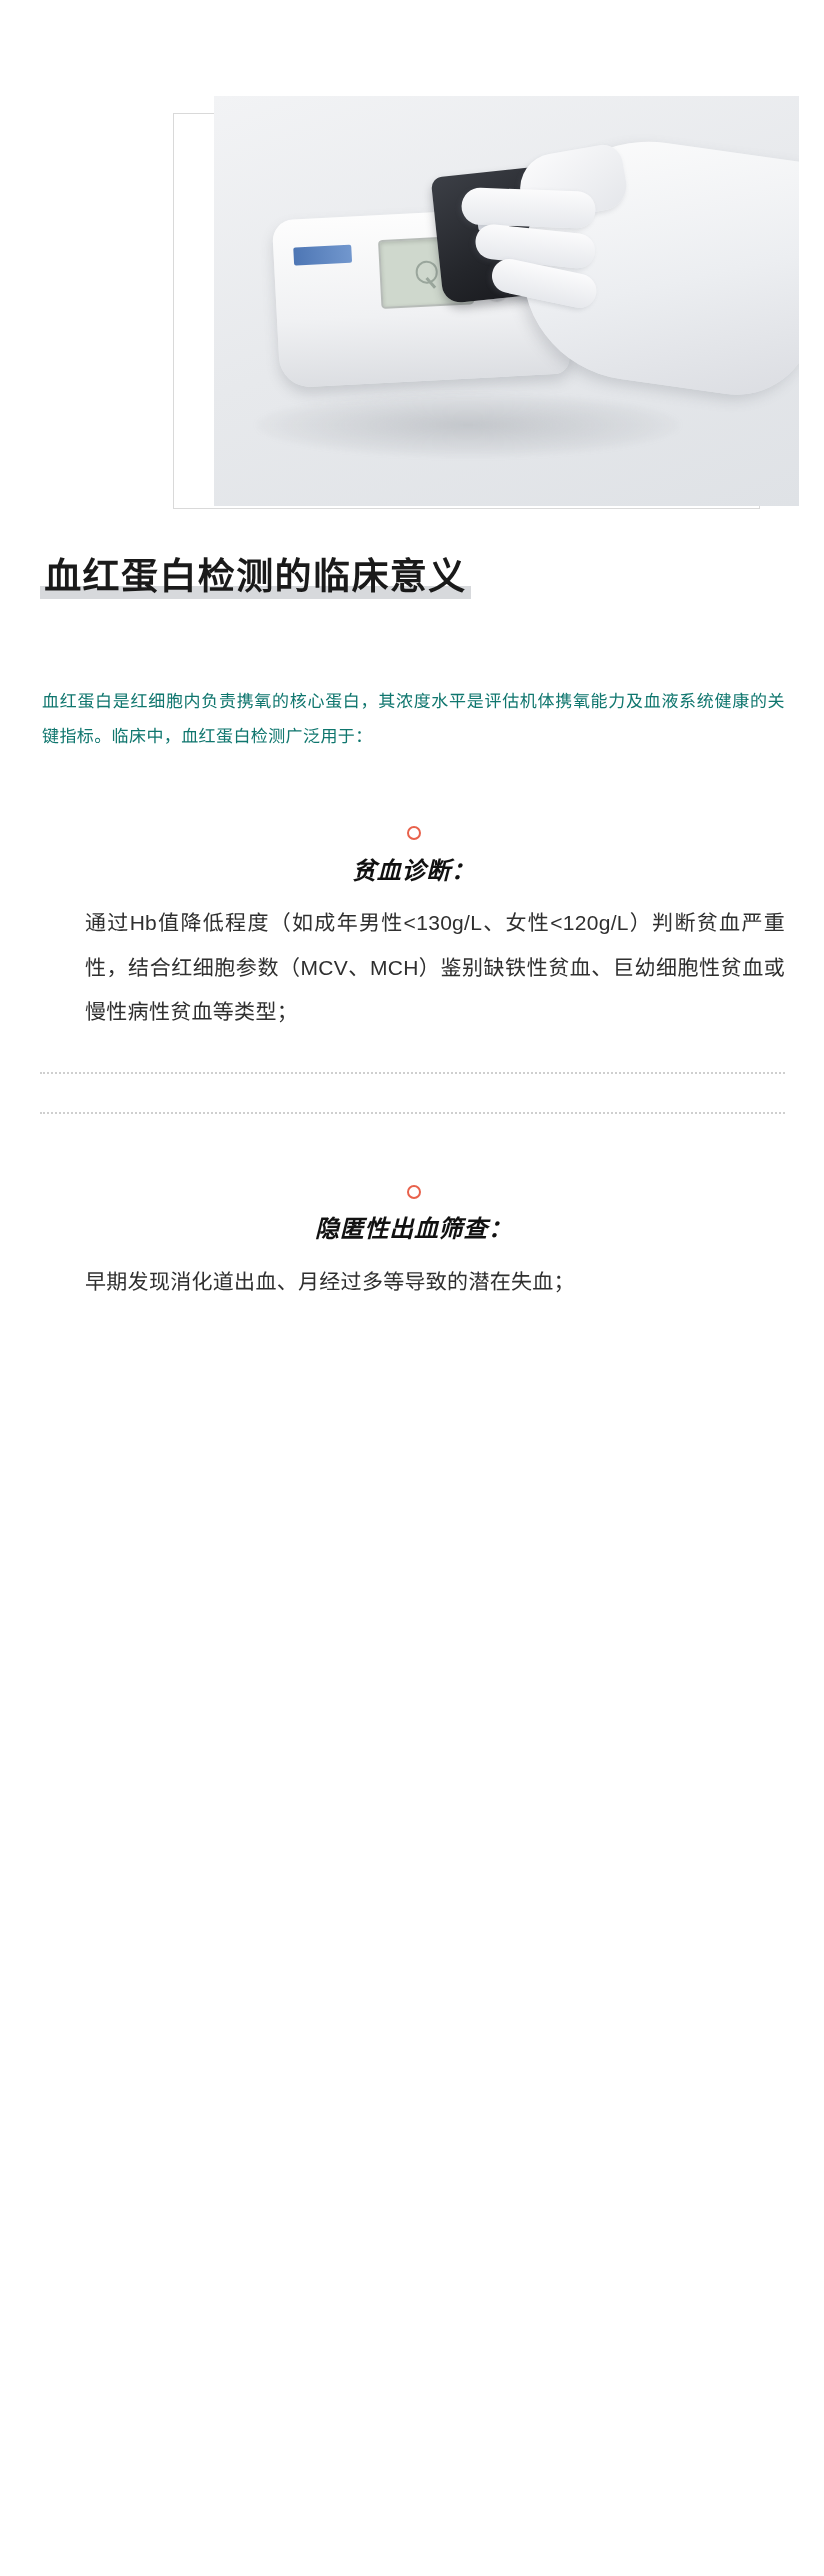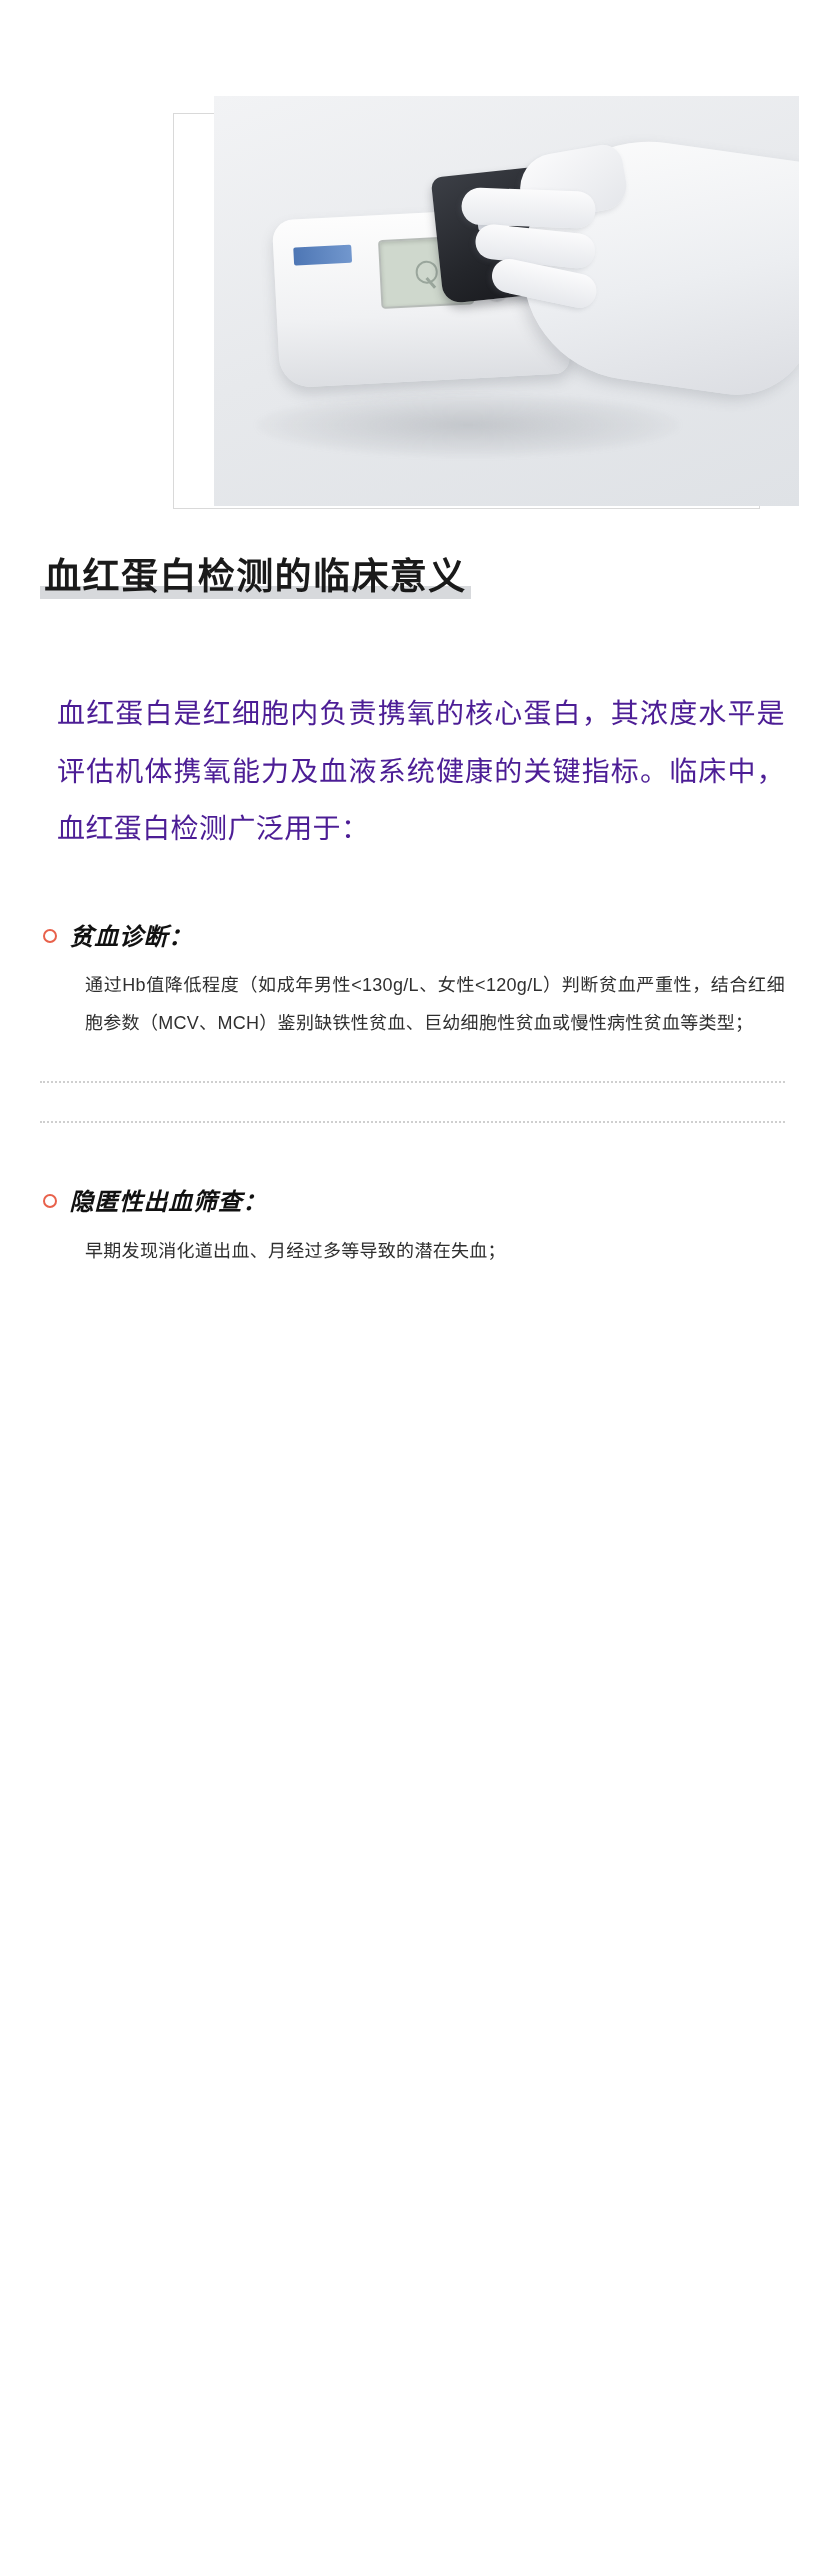--- a/index.html
+++ b/index.html
@@ -220,57 +220,58 @@
     background: #d7d9dc;
     z-index: 0;
   }
   .title-text {
     position: relative;
     z-index: 1;
   }
 
   
   .intro {
-    margin: 85px 0 0 17px;
-    font-size: 28px;
+    margin: 85px 0 0 2px;
+    font-size: 17px;
     line-height: 2.05;
-    color: #4c1d95;
+    color: #0f766e;
     letter-spacing: 0.4px;
     text-align: justify;
   }
 
   .section {
     margin-top: 61px;
   }
   .sec-head {
     display: flex;
-    align-items: flex-start;
+    align-items: center;
     gap: 12.7px;
     padding-left: 2.8px;
+    flex-direction: column;
   }
   .bullet {
     flex: 0 0 auto;
     width: 14px;
     height: 14px;
     margin-top: 10px;
     border: 2.1px solid #e8614b;
     border-radius: 50%;
     box-sizing: border-box;
   }
   .sec-title {
     font-size: 24px;
     font-weight: bold;
     font-style: italic;
     color: #111;
     letter-spacing: 0.7px;
     line-height: 1.5;
   }
   .sec-body {
     margin: 12.7px 0 0 45px;
-    font-size: 18px;
+    font-size: 21px;
     line-height: 2.1;
     color: #2f2f2f;
     letter-spacing: 0.3px;
     text-align: justify;
   }
   .divider {
     margin: 38px 0 0 0;
     border-top: 2.1px dotted #cfcfcf;
     height: 0;
   }

